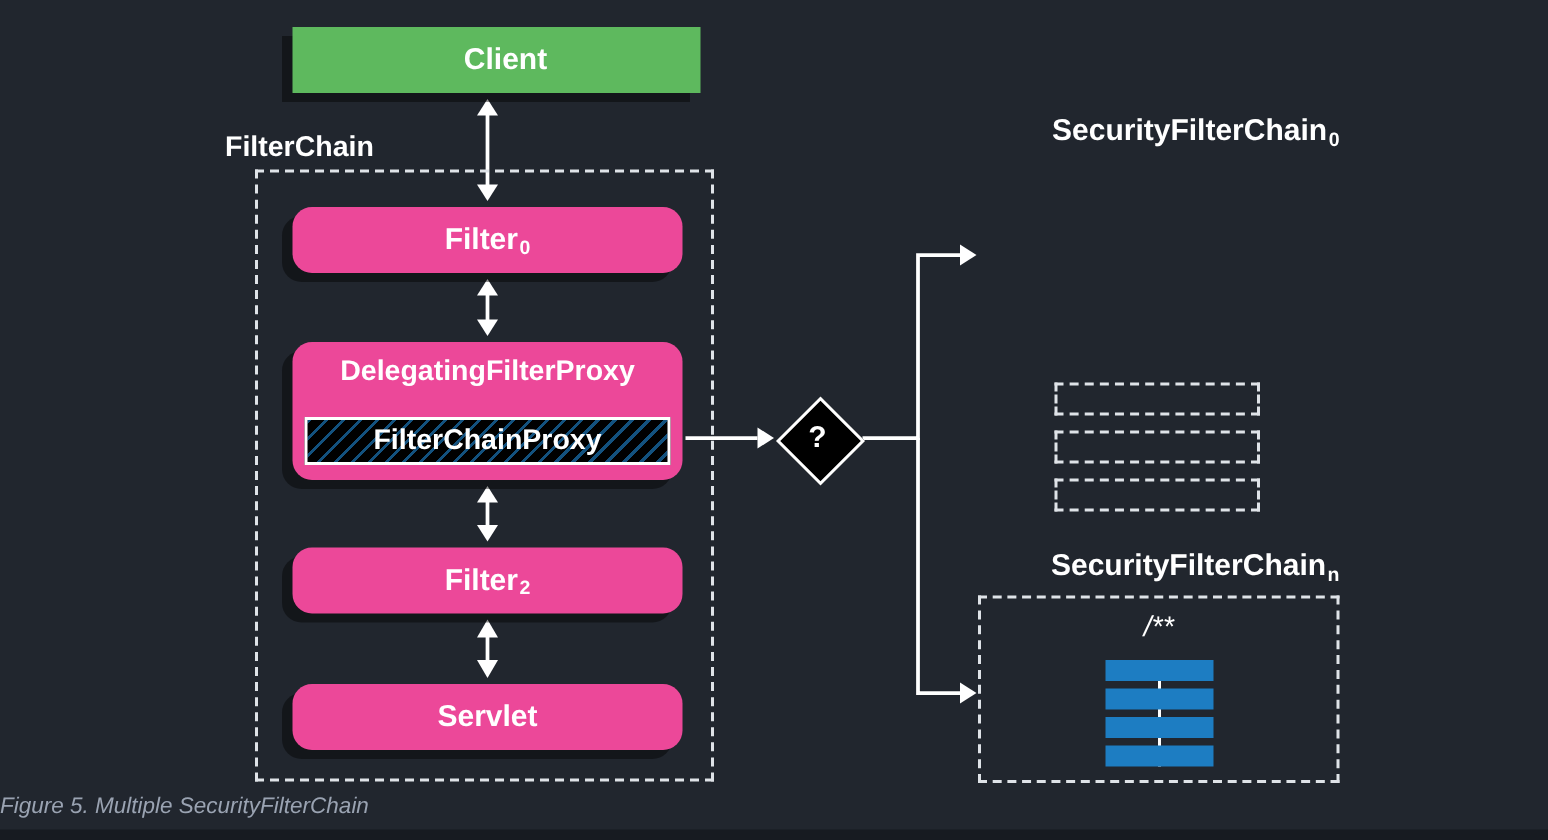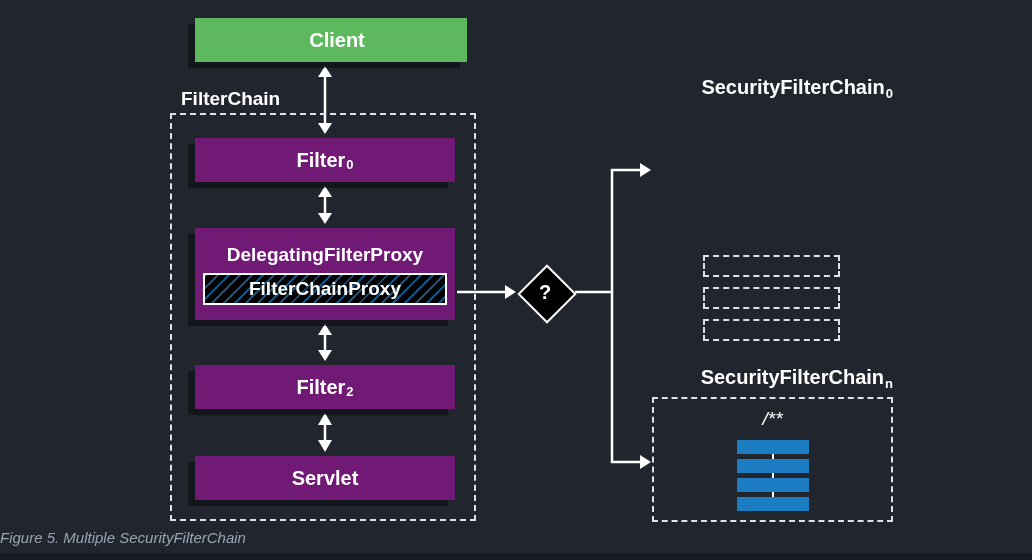--- a/index.html
+++ b/index.html
@@ -7,28 +7,28 @@
     position:relative;width:1032px;height:560px;overflow:hidden;
     background:#21262e;
     font-family:"Liberation Sans",sans-serif;
     color:#fff;
   }
   .box{
     position:absolute;display:flex;align-items:center;justify-content:center;
     color:#fff;font-weight:bold;font-size:20px;
     box-shadow:-7px 6px 0 rgba(0,0,0,0.42);
   }
-  .blue{background:#701a75;}
+  .blue{background:#ec4899;border-radius:13px;}
   .green{background:#5eb95e;padding-left:12px;}
   .sub{font-size:13px;position:relative;top:4px;margin-left:1px;font-weight:bold;}
   .dashed{border:2px dashed #dfe3e8;position:absolute;background:transparent;}
   .label{position:absolute;font-weight:bold;font-size:19px;color:#fff;}
   .delegating{
-    flex-direction:column;justify-content:center;
-    padding:5px 8px 8px 8px;box-sizing:border-box;
+    flex-direction:column;justify-content:flex-start;
+    padding:5px 8px 8px 8px;box-sizing:border-box;gap:12px;
   }
   .delegating .dtitle{font-size:19px;line-height:30px;}
   .proxy-inner{
     margin-top:3px;width:100%;height:32px;box-sizing:border-box;
     border:2px solid #fff;
     background:#000;
     background-image:repeating-linear-gradient(135deg, rgba(29,125,194,0.65) 0px, rgba(29,125,194,0.65) 2px, transparent 2px, transparent 8px);
     display:flex;align-items:center;justify-content:center;
     font-size:19px;font-weight:bold;color:#fff;
   }
@@ -117,21 +117,21 @@
         <polyline points="612,292 612,462 640,462" fill="none"></polyline>
         <polygon points="640,455 640,469 651,462" stroke="none"></polygon>
       </g>
     </g>
   </svg>
 
   <div class="box green" style="left:195px;top:18px;width:260px;height:44px;">
     <span>Client</span>
   </div>
 
-  <div class="label" style="left:181px;top:88px;">FilterChain</div>
+  <div class="label" style="left:150px;top:88px;">FilterChain</div>
 
   <div class="dashed" style="left:170px;top:113px;width:302px;height:404px;"></div>
 
   <div class="box blue" style="left:195px;top:138px;width:260px;height:44px;">
     <span>Filter</span>
       <span class="sub">0</span>
   </div>
 
   <div class="box blue delegating" style="left:195px;top:228px;width:260px;height:92px;">
     <div class="dtitle">DelegatingFilterProxy</div>

